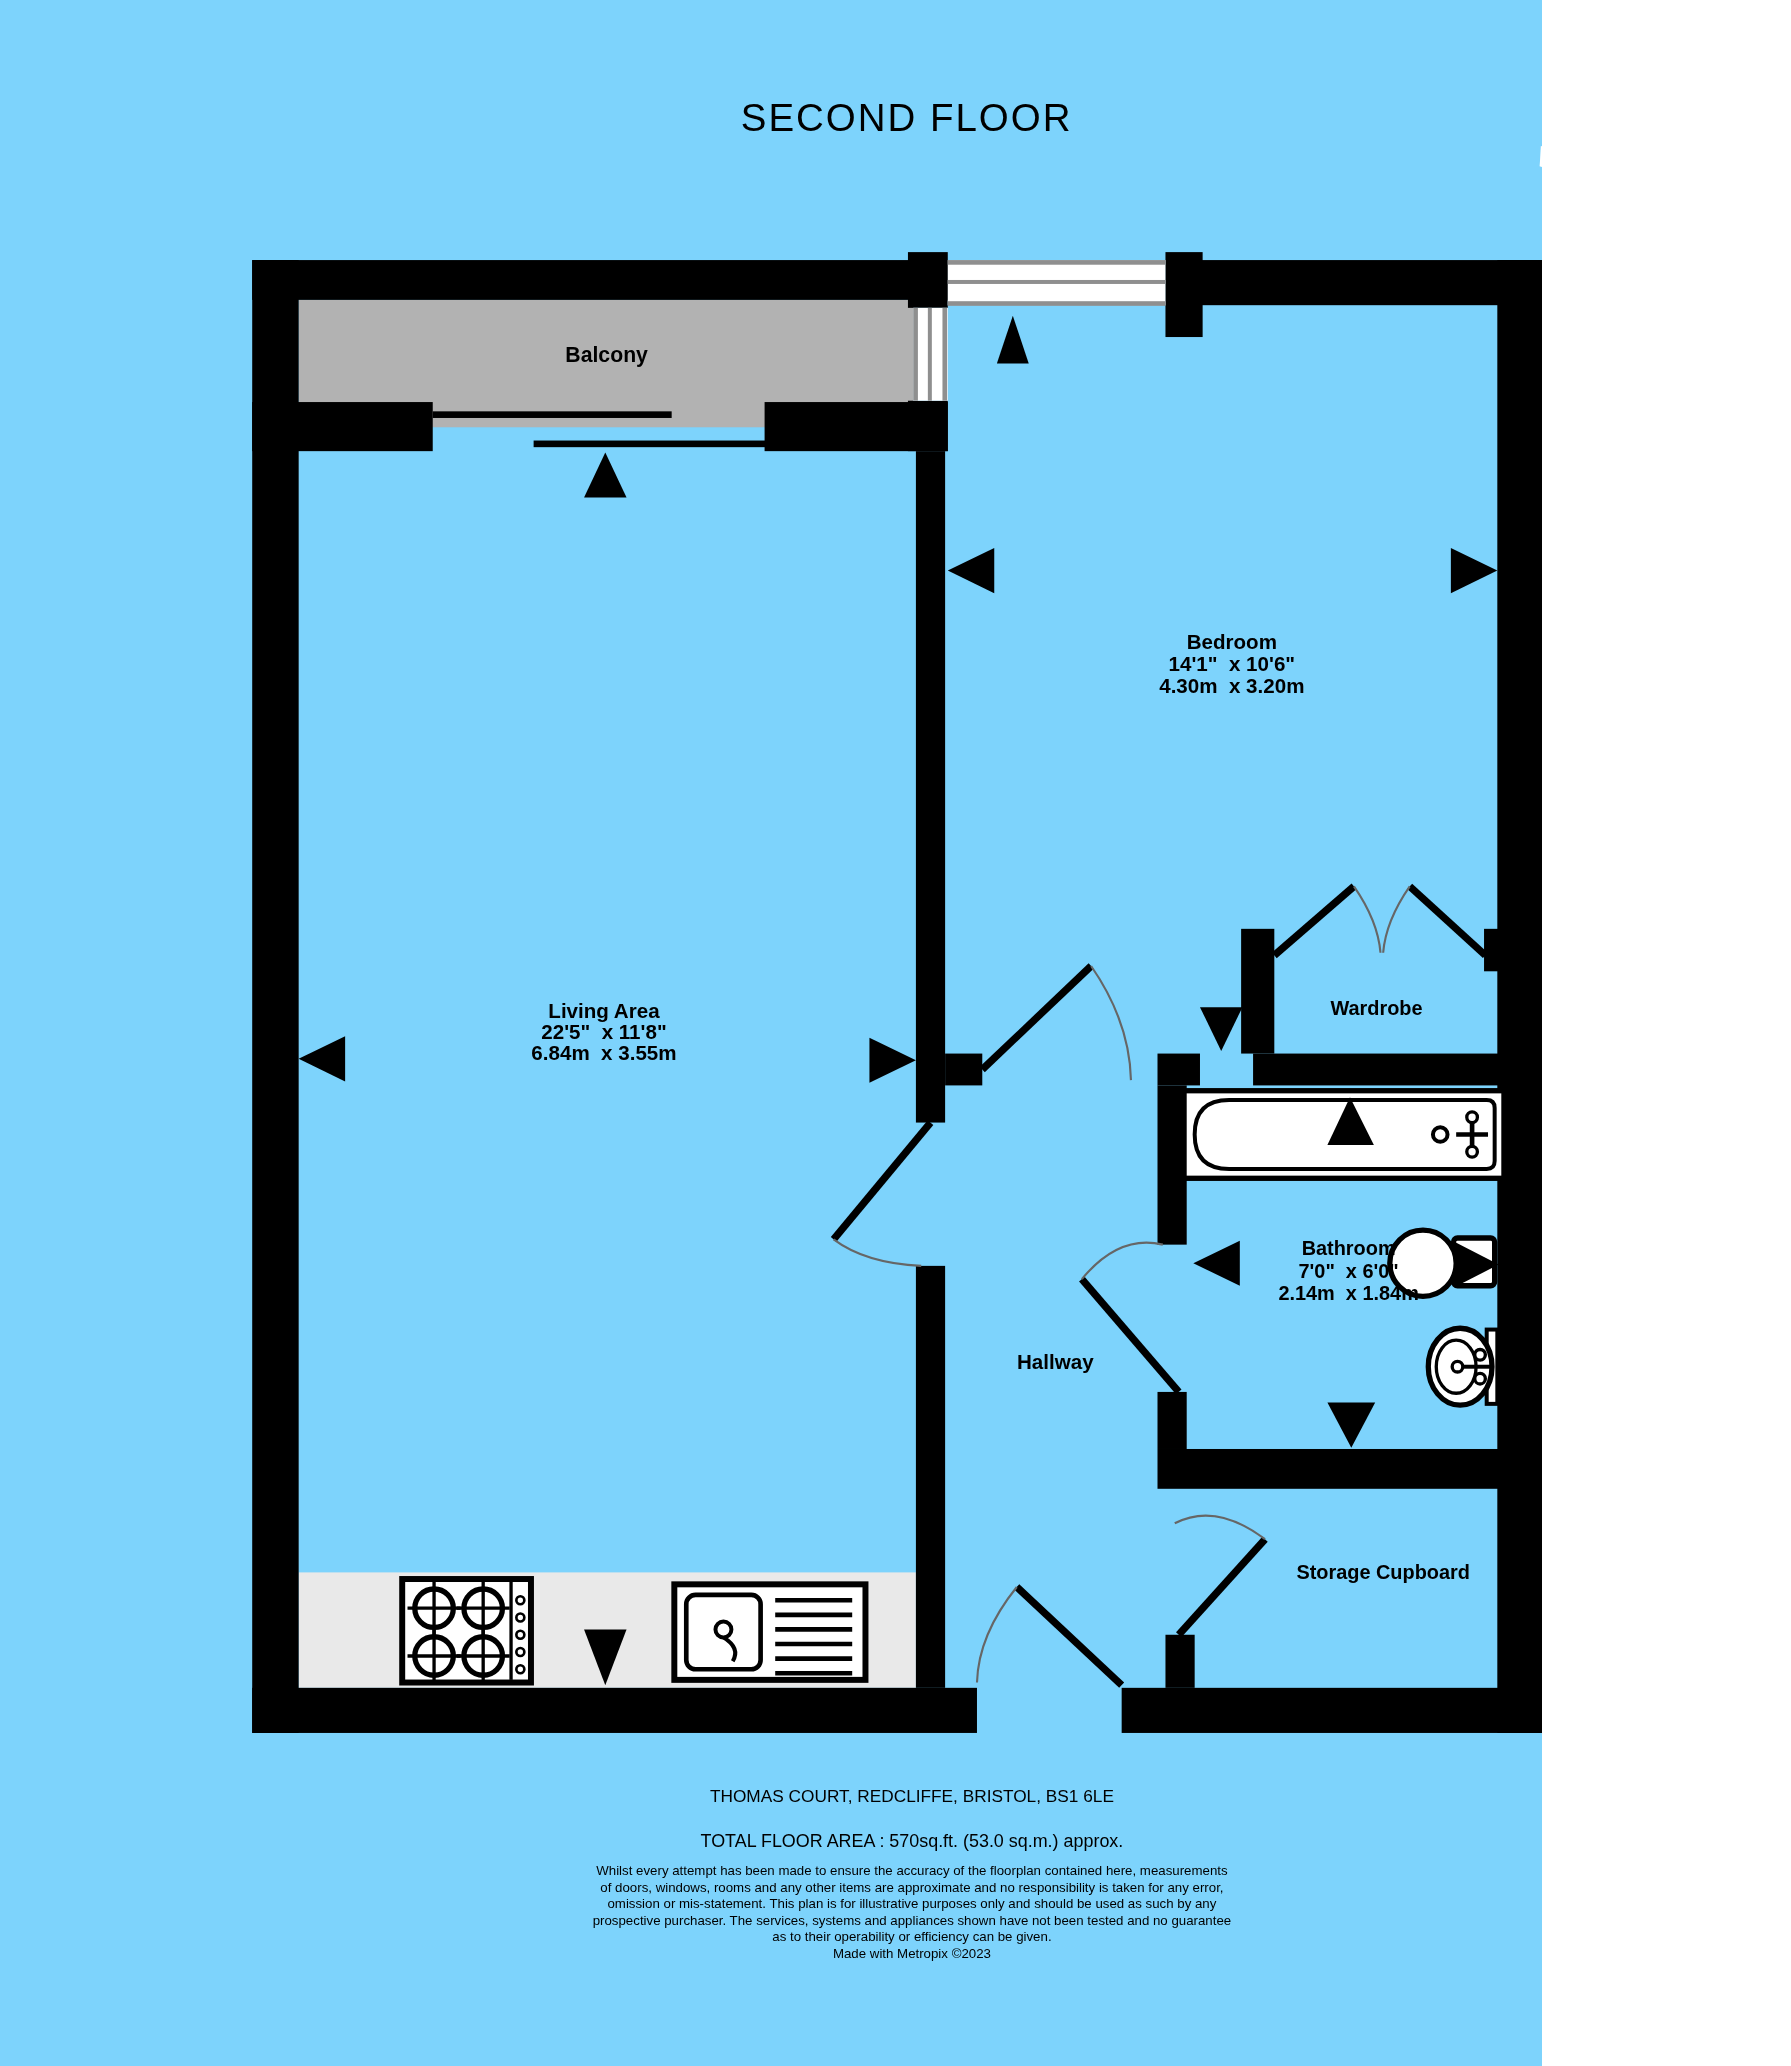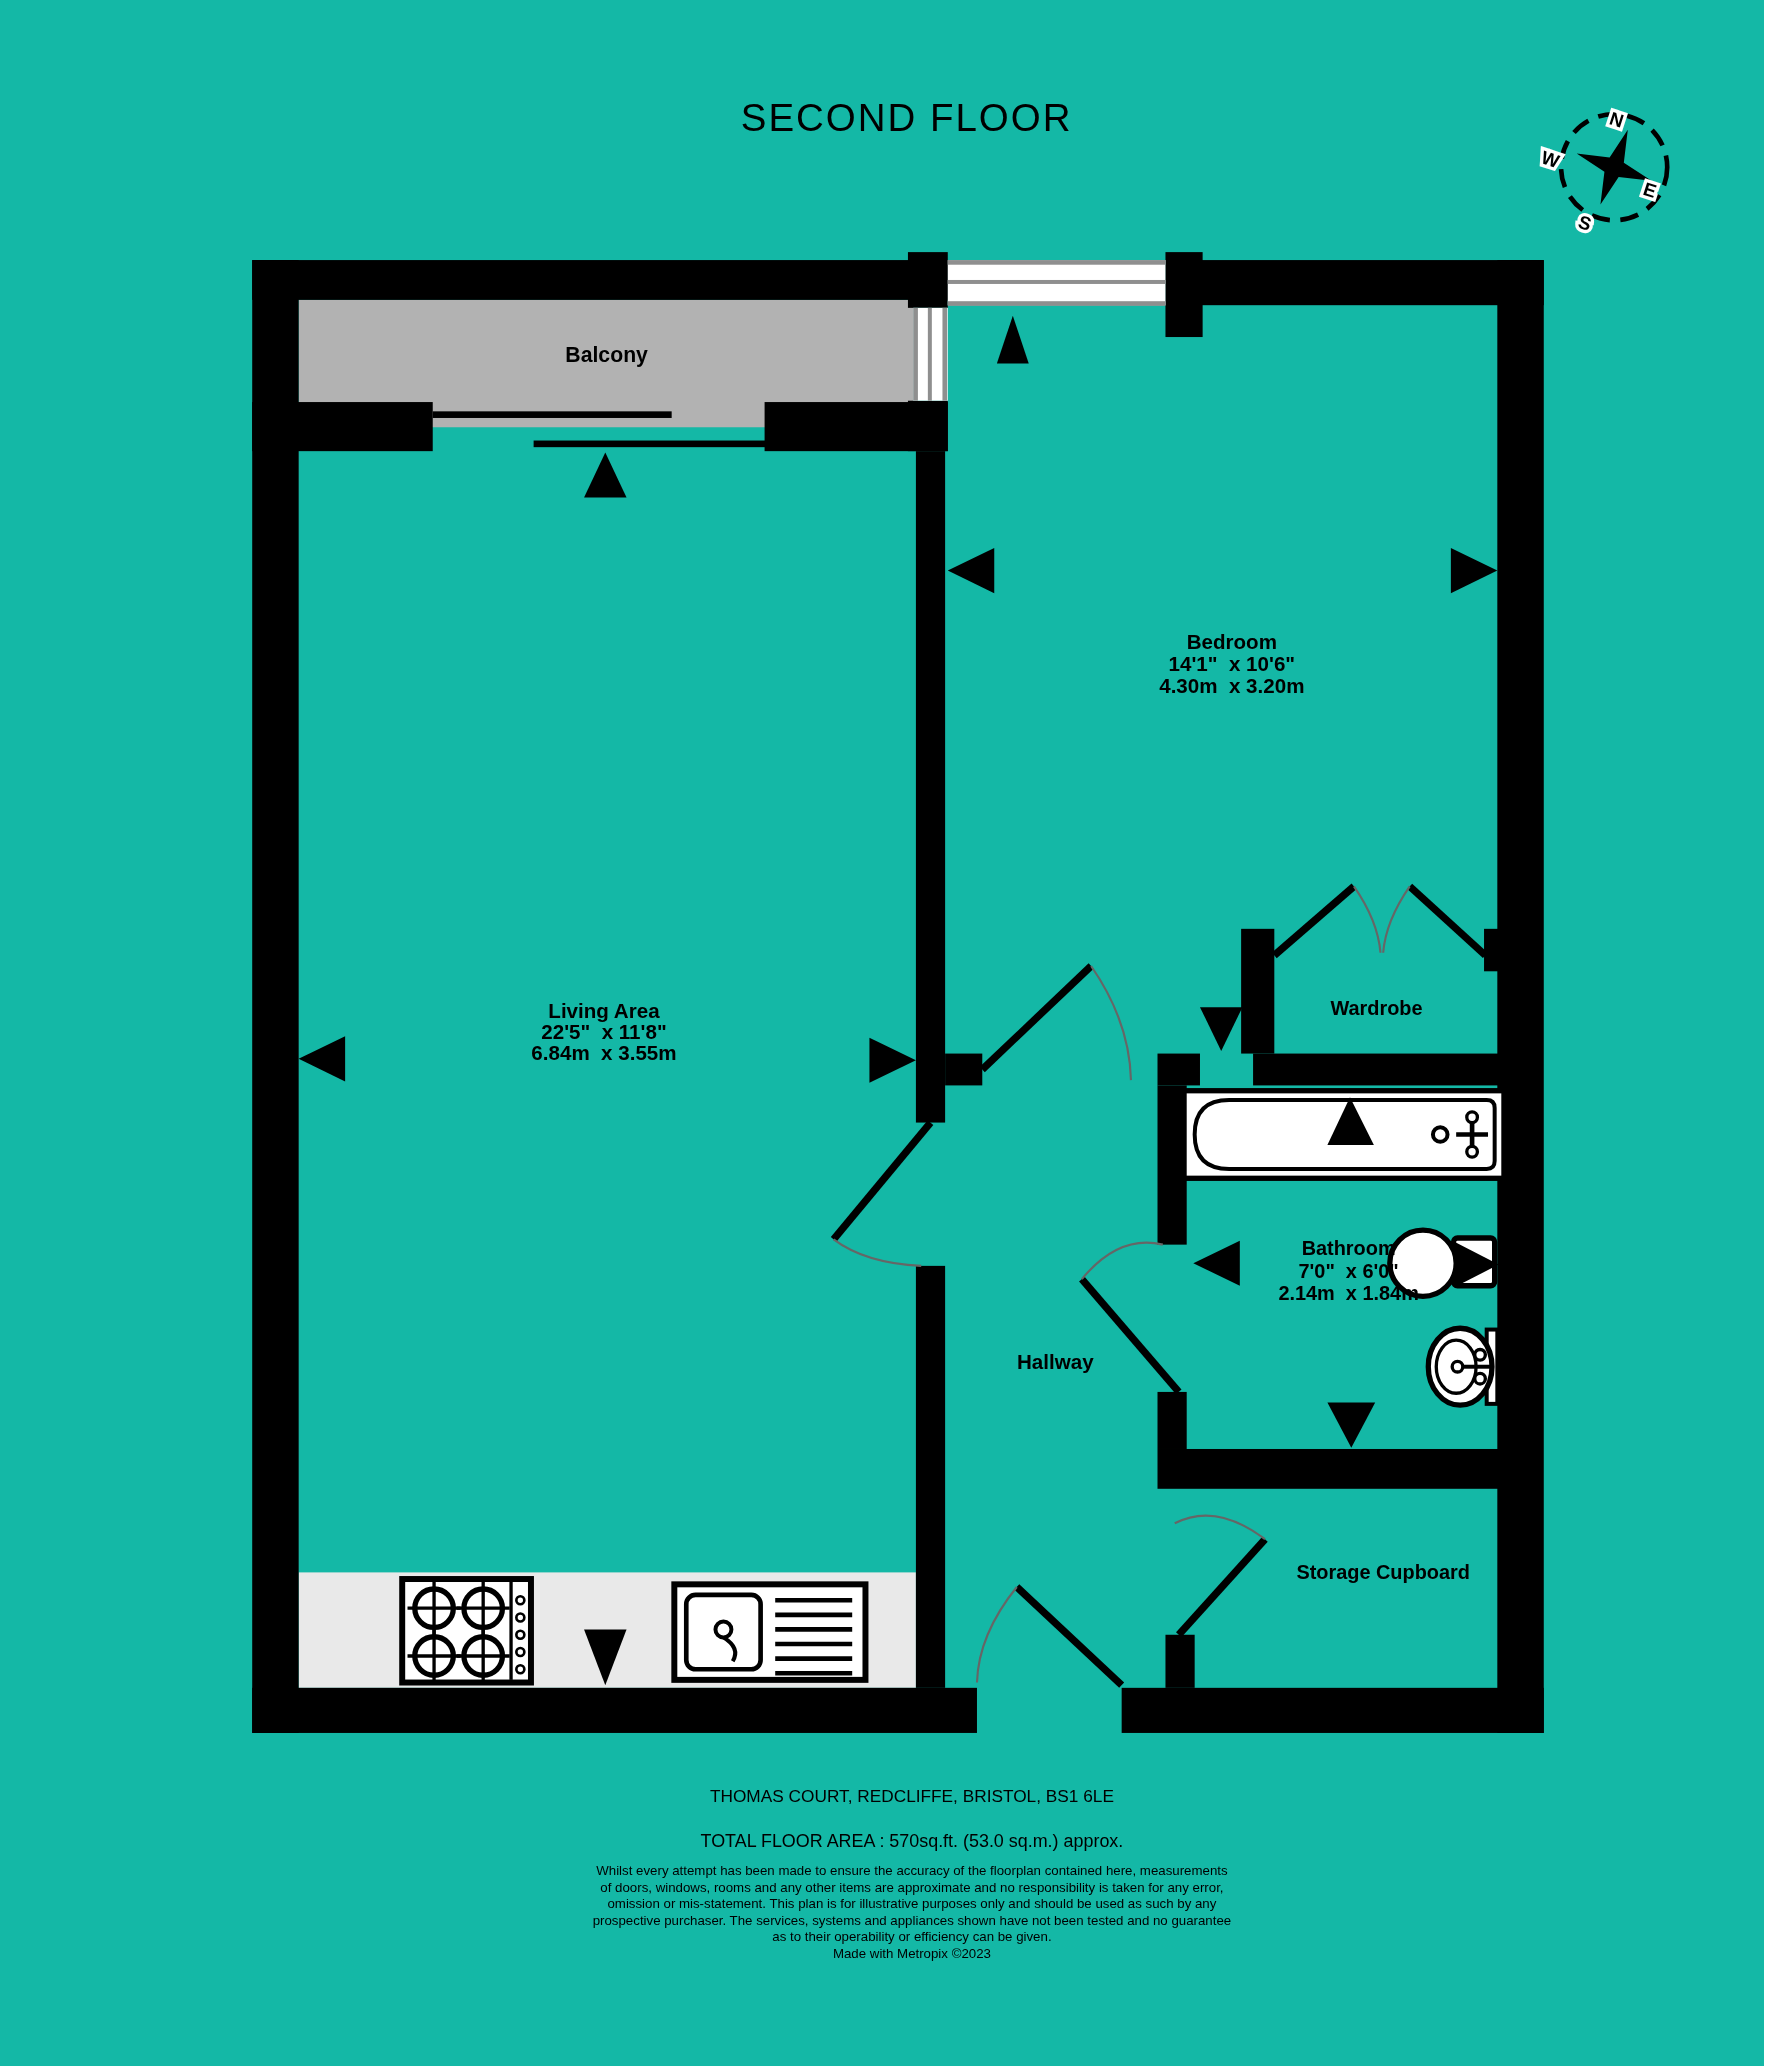--- a/index.html
+++ b/index.html
@@ -1,16 +1,16 @@
 <!DOCTYPE html>
 <html style="font-size:8.2px"><head>
 <meta charset="utf-8">
 <style>
   html,body{margin:0;padding:0;background:#ffffff;}
-  #page{position:relative;width:1764px;height:2066px;background:#14b8a6;overflow:hidden;}
+  #page{position:relative;width:1542px;height:2066px;background:#7dd3fc;overflow:hidden;}
   svg{display:block;}
   text{font-family:"Liberation Sans", sans-serif;fill:#000;}
   .title-text{font-size:29px;letter-spacing:1.5px;}
   .room-label{font-size:15.5px;font-weight:bold;}
   .room-label-sm{font-size:15px;font-weight:bold;}
   .dim-text{font-size:15.5px;font-weight:bold;}
   .dim-text-sm{font-size:15px;font-weight:bold;}
   .footer-address{font-size:13px;}
   .footer-area{font-size:13.5px;}
   .footer-small{font-size:10px;}

